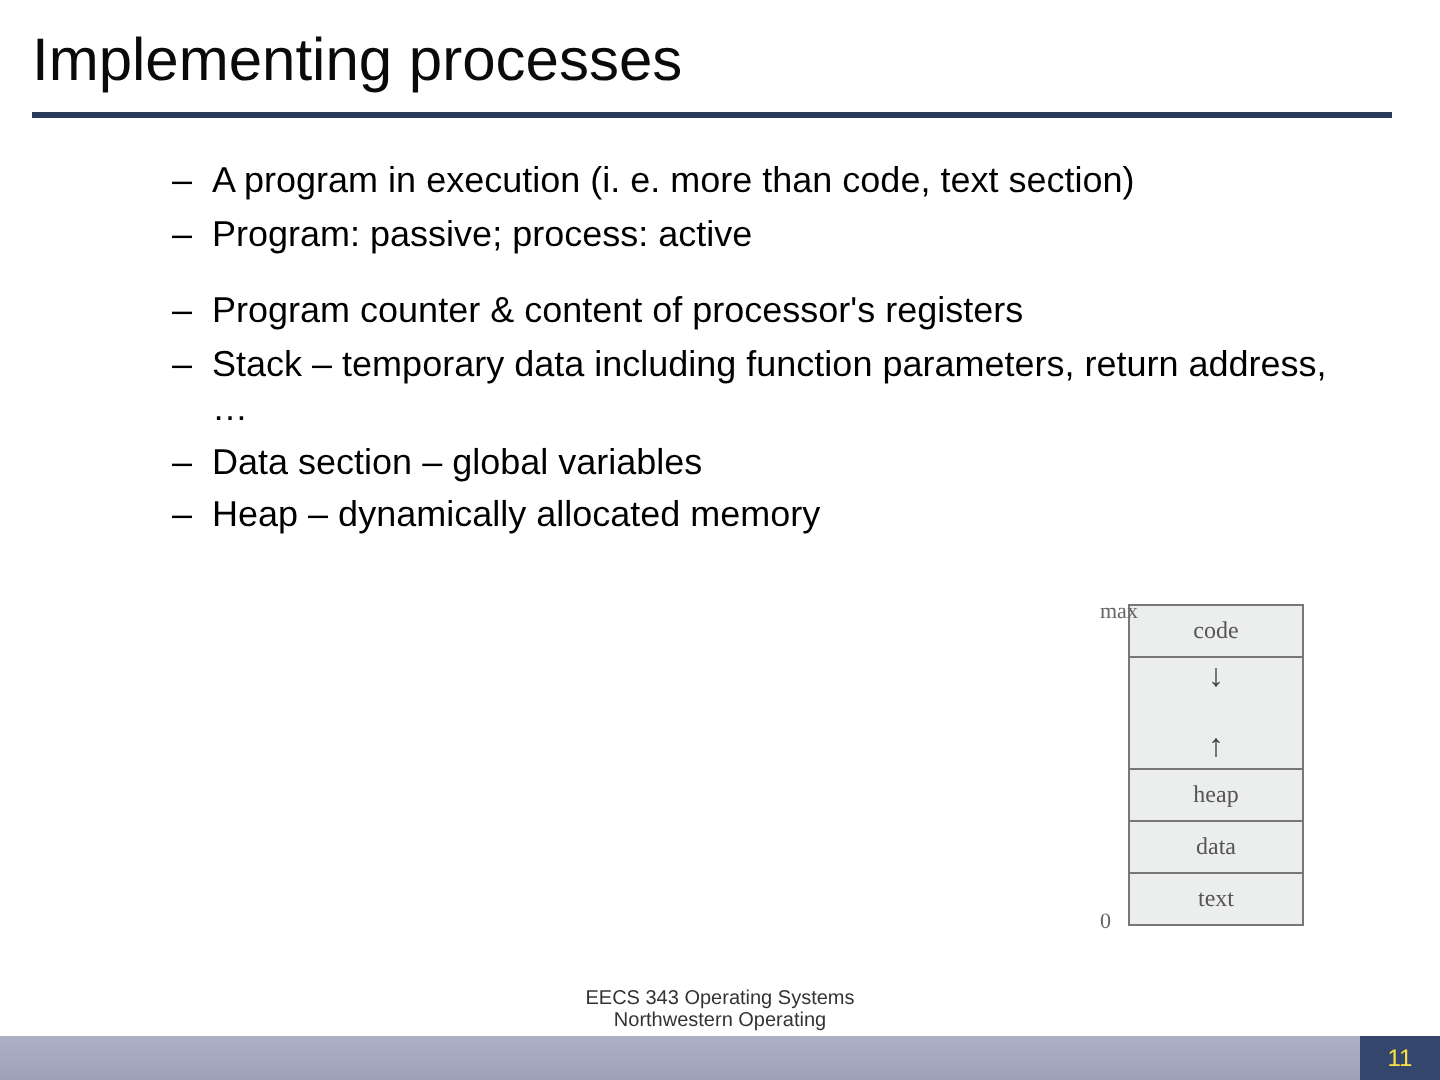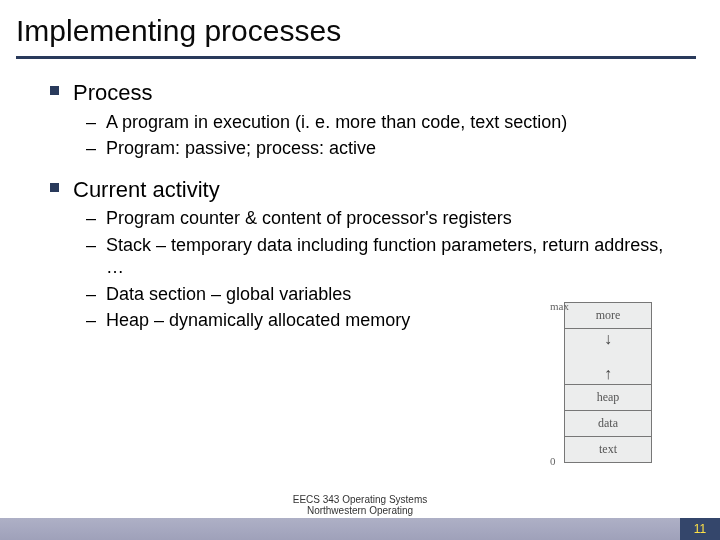--- a/index.html
+++ b/index.html
@@ -165,39 +165,31 @@
 <div class="slide">
 
   <div class="title-wrap">
     <div class="title-accent"></div>
     <div class="title-text">Implementing processes</div>
   </div>
   <hr class="title-rule">
 
   <div class="content">
 
-    <div class="lvl1">
-      <div class="bullet-sq"></div>
-      <div class="txt">Process</div>
-    </div>
     <div class="lvl2">
       <div class="dash">–</div>
       <div class="txt">A program in execution (i. e. more than code, text section)</div>
     </div>
     <div class="lvl2">
       <div class="dash">–</div>
       <div class="txt">Program: passive; process: active</div>
     </div>
 
     <div class="gap"></div>
 
-    <div class="lvl1">
-      <div class="bullet-sq"></div>
-      <div class="txt">Current activity</div>
-    </div>
     <div class="lvl2">
       <div class="dash">–</div>
       <div class="txt">Program counter &amp; content of processor's registers</div>
     </div>
     <div class="lvl2">
       <div class="dash">–</div>
       <div class="txt">Stack – temporary data including function parameters, return address, …</div>
     </div>
     <div class="lvl2">
       <div class="dash">–</div>
@@ -206,21 +198,21 @@
     <div class="lvl2">
       <div class="dash">–</div>
       <div class="txt">Heap – dynamically allocated memory</div>
     </div>
 
   </div>
 
   <div class="mem-diagram">
     <div class="mem-label-max">max</div>
     <div class="mem-stack">
-      <div class="mem-row">more</div>
+      <div class="mem-row">code</div>
       <div class="mem-gap">
         <div class="arrow down">↓</div>
         <div class="arrow up">↑</div>
       </div>
       <div class="mem-row">heap</div>
       <div class="mem-row">data</div>
       <div class="mem-row">text</div>
     </div>
     <div class="mem-label-zero">0</div>
   </div>

